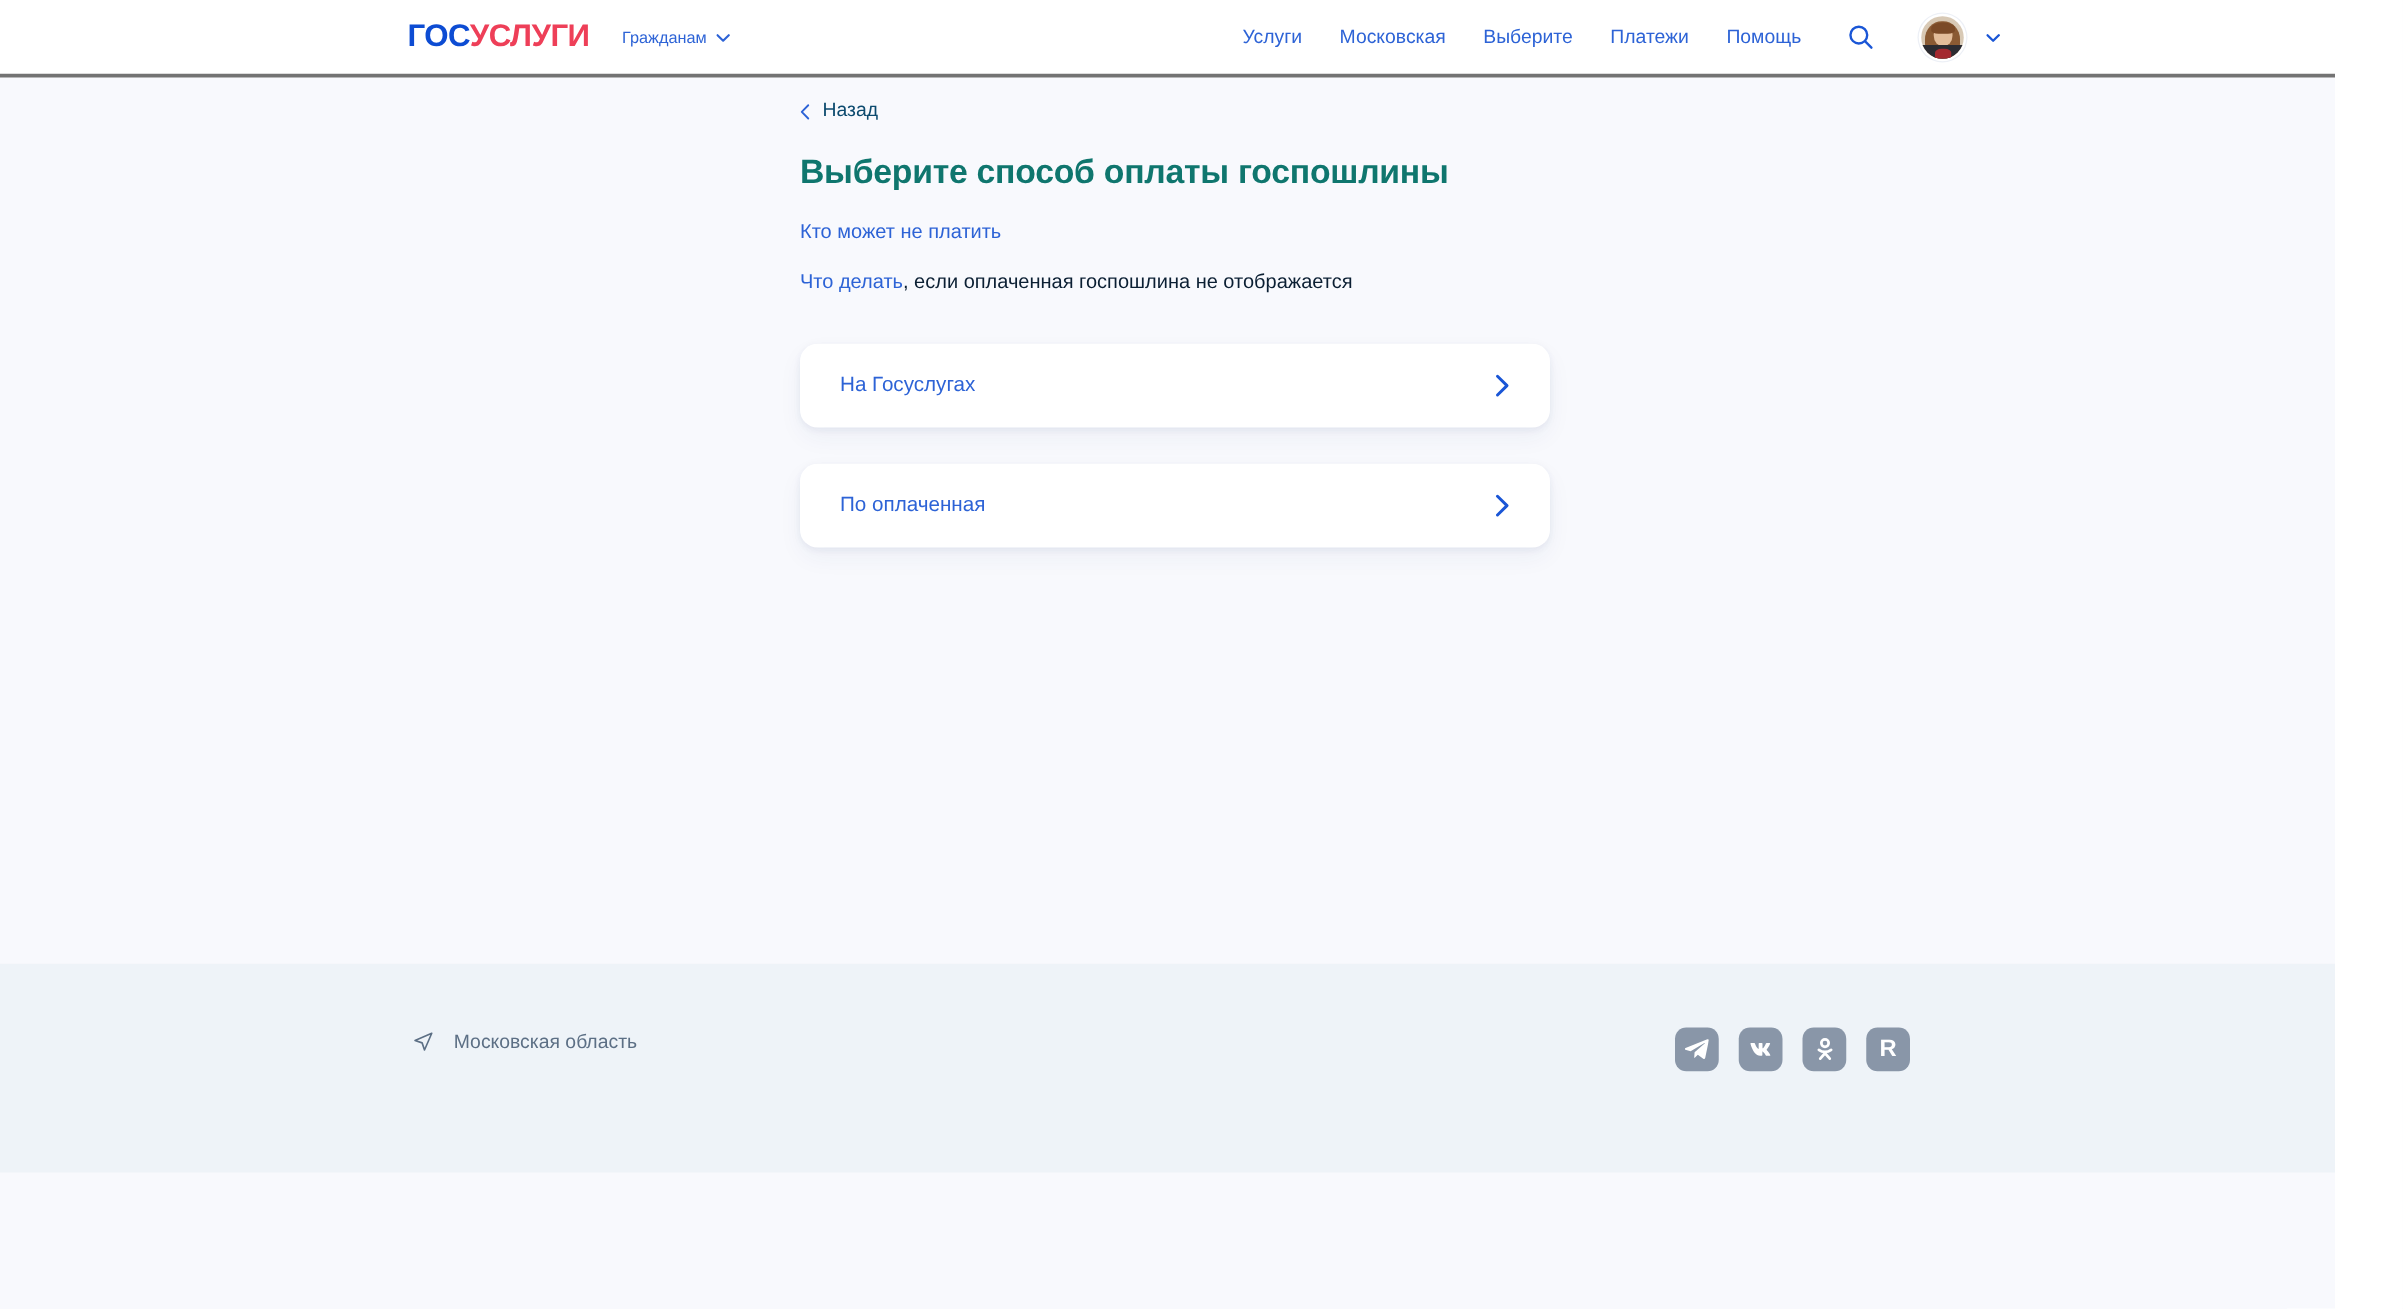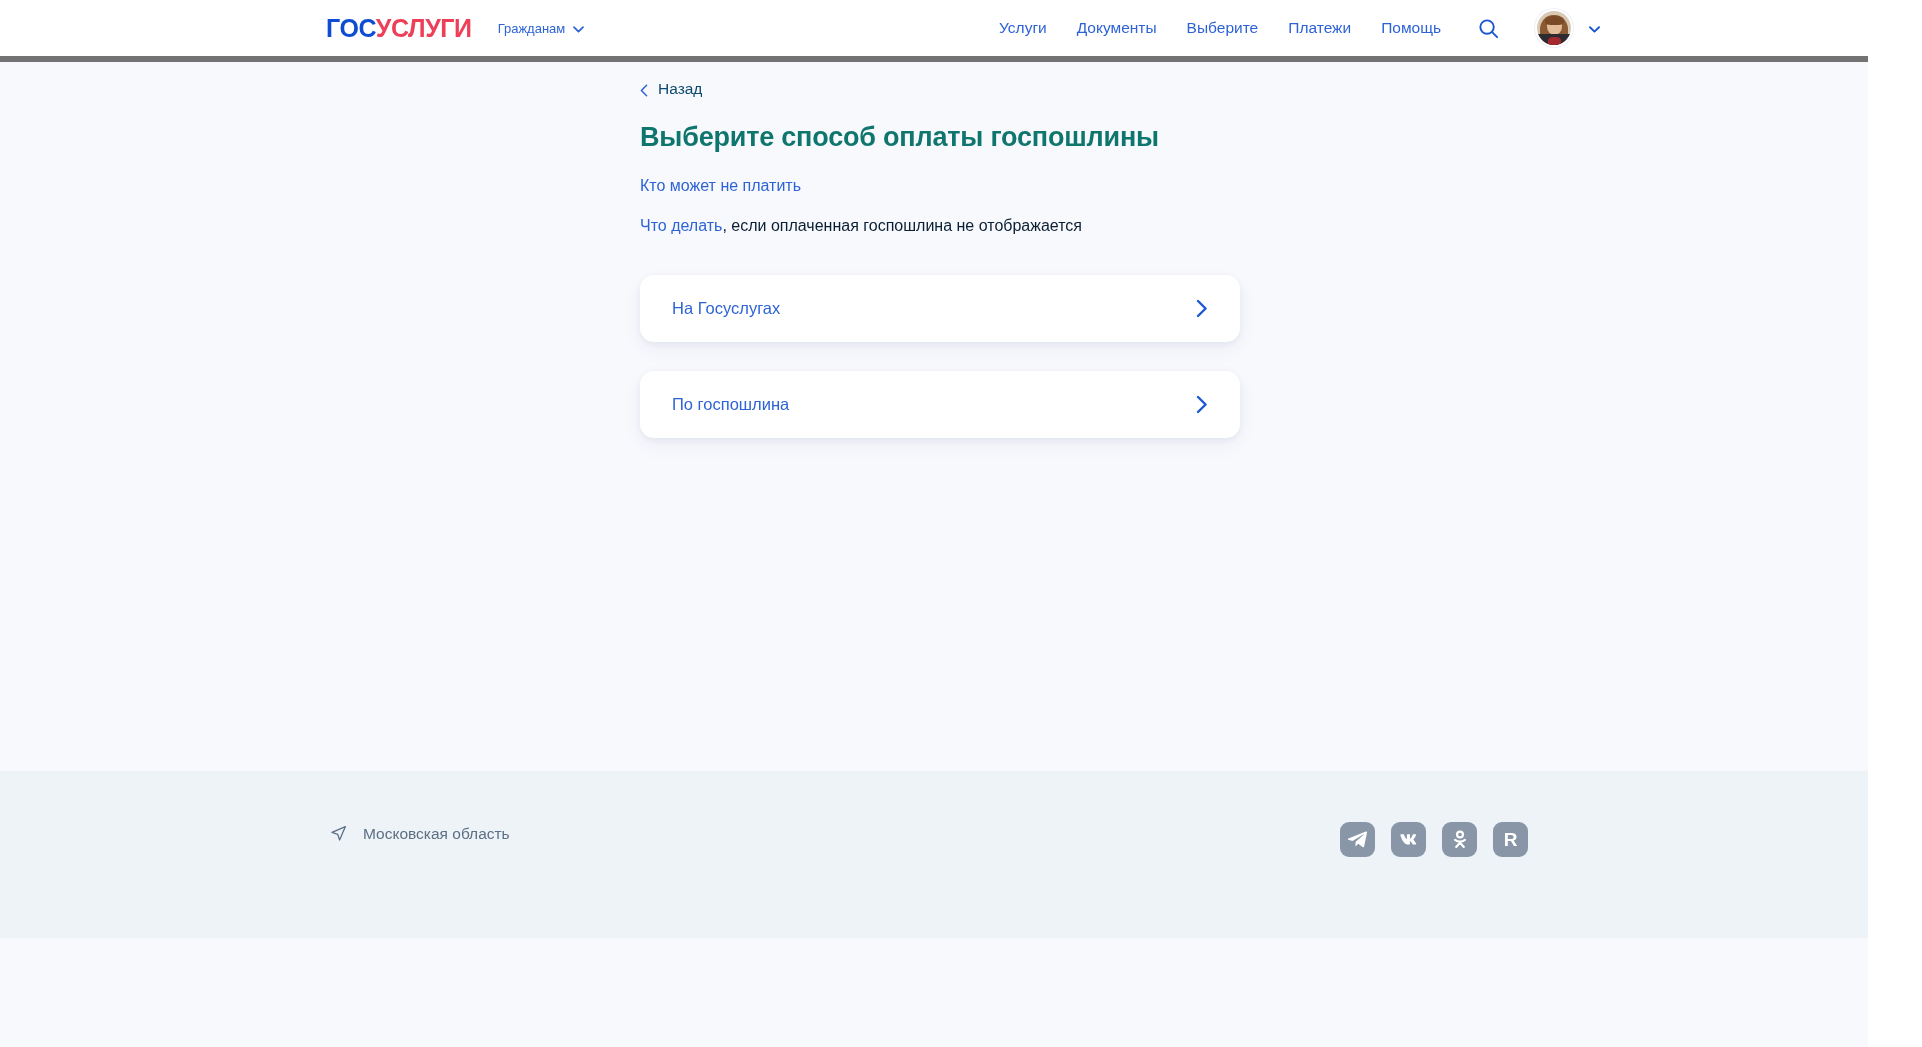--- a/index.html
+++ b/index.html
@@ -16,21 +16,21 @@
     height: 1047px;
     background: #f8f9fd;
     position: relative;
     overflow: hidden;
   }
 
   
   .header {
     height: 62px;
     background: #ffffff;
-    border-bottom: 6px solid #737373;
+    border-bottom: 3px solid #737373;
     display: flex;
     align-items: center;
     position: relative;
   }
   .header-left {
     display: flex;
     align-items: center;
     margin-left: 326px;
     gap: 26px;
   }
@@ -252,21 +252,21 @@
         <span class="chev-down">
           <svg viewBox="0 0 11 7" width="11" height="7" fill="none" aria-hidden="true">
             <path d="M1 1.2L5.5 5.6L10 1.2" stroke="#2d63d6" stroke-width="1.7" stroke-linecap="round" stroke-linejoin="round"></path>
           </svg>
         </span>
       </div>
     </div>
 
     <div class="header-right">
       <a class="nav-link">Услуги</a>
-      <a class="nav-link">Документы</a>
+      <a class="nav-link">Московская</a>
       <a class="nav-link">Выберите</a>
       <a class="nav-link">Платежи</a>
       <a class="nav-link">Помощь</a>
 
       <div class="search-btn">
         <svg viewBox="0 0 24 24" width="23" height="23" fill="none" aria-hidden="true">
           <circle cx="10.5" cy="10.5" r="7" stroke="#1a56d6" stroke-width="2"></circle>
           <path d="M15.8 15.8L21 21" stroke="#1a56d6" stroke-width="2" stroke-linecap="round"></path>
         </svg>
       </div>
@@ -309,21 +309,21 @@
       <div class="card">
         <span class="card-label">На Госуслугах</span>
         <span class="card-chevron">
           <svg viewBox="0 0 12 19" width="12" height="19" fill="none" aria-hidden="true">
             <path d="M2 2L9.6 9.5L2 17" stroke="#1a56d6" stroke-width="2.4" stroke-linecap="round" stroke-linejoin="round"></path>
           </svg>
         </span>
       </div>
 
       <div class="card">
-        <span class="card-label">По госпошлина</span>
+        <span class="card-label">По оплаченная</span>
         <span class="card-chevron">
           <svg viewBox="0 0 12 19" width="12" height="19" fill="none" aria-hidden="true">
             <path d="M2 2L9.6 9.5L2 17" stroke="#1a56d6" stroke-width="2.4" stroke-linecap="round" stroke-linejoin="round"></path>
           </svg>
         </span>
       </div>
 
     </div>
   </div>
 

